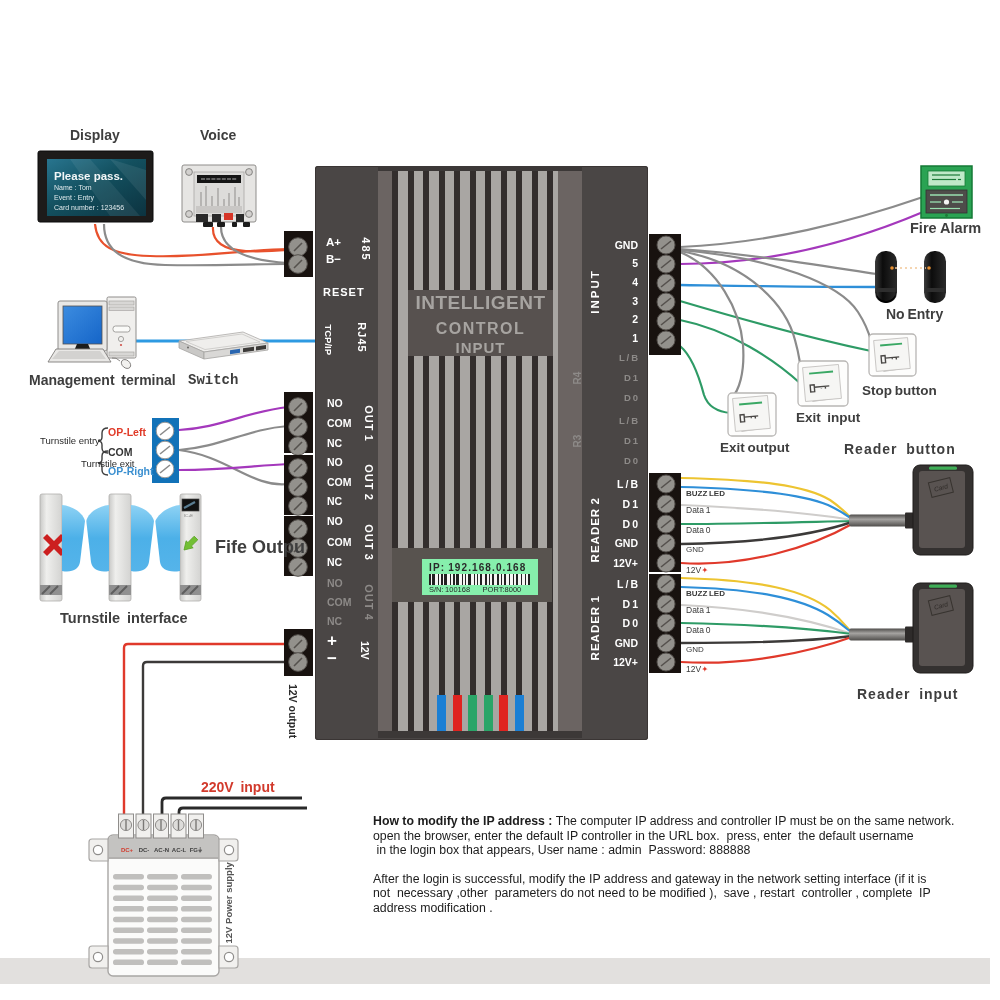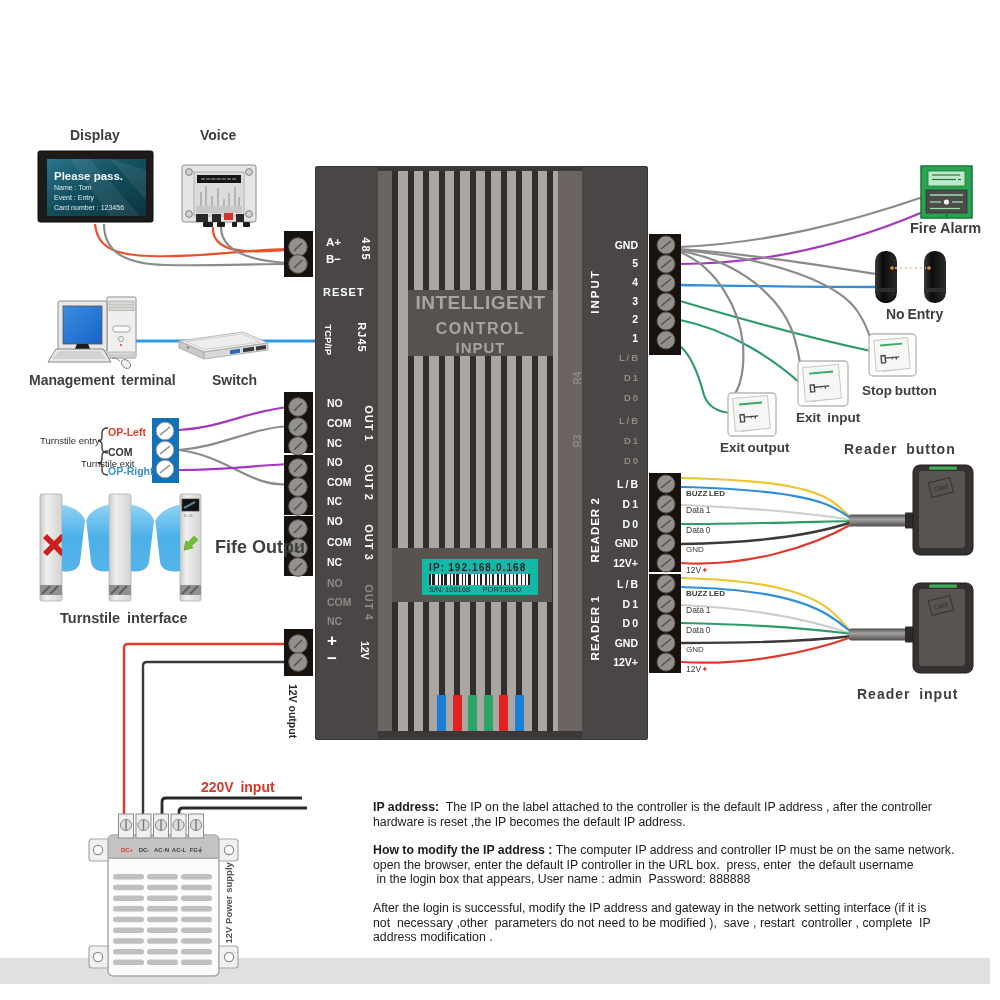--- a/index.html
+++ b/index.html
@@ -516,21 +516,21 @@
         </g>
       </g>
 </svg>
 
 <div class="lbl" style="left:70px;top:127px;font-size:14px;">Display</div>
 
 <div class="lbl" style="left:200px;top:127px;font-size:14px;">Voice</div>
 
 <div class="lbl" style="left:29px;top:372px;font-size:14px;">Management  terminal</div>
 
-<div class="lbl" style="left:212px;top:372px;font-size:14px;">Switch</div>
+<div class="lbl" style="left:188px;top:372px;font-size:14px;font-family:Liberation Mono, monospace;">Switch</div>
 
 <div class="lbl" style="left:40px;top:435px;font-size:9.5px;font-weight:normal;color:#2b2b2b;">Turnstile entry</div>
 
 <div class="lbl" style="left:46px;top:458px;font-size:9.5px;font-weight:normal;color:#2b2b2b;margin-left:35px;">Turnstile exit</div>
 
 <div class="lbl" style="left:108px;top:426px;font-size:10.5px;color:#e03a28;text-align:center;">OP-Left</div>
 
 <div class="lbl" style="left:108px;top:446px;font-size:10.5px;color:#333;">COM</div>
 
 <div class="lbl" style="left:108px;top:465px;font-size:10.5px;color:#3a8fd0;">OP-Right</div>
@@ -633,21 +633,21 @@
 <div class="bl" style="left:598px;top:579px;font-size:10.5px;width:40px;text-align:right;">L / B</div>
 <div class="bl" style="left:598px;top:599px;font-size:10.5px;width:40px;text-align:right;">D 1</div>
 <div class="bl" style="left:598px;top:618px;font-size:10.5px;width:40px;text-align:right;">D 0</div>
 <div class="bl" style="left:598px;top:638px;font-size:10.5px;width:40px;text-align:right;">GND</div>
 <div class="bl" style="left:598px;top:657px;font-size:10.5px;width:40px;text-align:right;">12V+</div>
 
 <div class="bl rotc" style="left:556px;top:622px;width:80px;font-size:11.5px;text-align:center;letter-spacing:1px;">READER 1</div>
 
 <div style="position:absolute;left:392px;top:548px;width:160px;height:54px;background:#58534f;"></div>
 
-<div style="position:absolute;left:422px;top:559px;width:116px;height:36px;background:#14b8a6;">
+<div style="position:absolute;left:422px;top:559px;width:116px;height:36px;background:#86efac;">
 <div style="font-size:10px;font-weight:bold;color:#2a2a2a;margin:3px 0 0 7px;letter-spacing:1.1px;">IP: 192.168.0.168</div>
 <div style="position:absolute;left:7px;top:14.5px;width:101px;height:11px;background:repeating-linear-gradient(90deg,#222 0 1.5px,#f6f6f4 1.5px 3px,#222 3px 5.5px,#f6f6f4 5.5px 8.5px,#222 8.5px 9.5px,#f6f6f4 9.5px 12px);"></div>
 <div style="position:absolute;left:7px;top:26px;font-size:7.5px;color:#2a2a2a;">S/N: 100168&nbsp;&nbsp;&nbsp;&nbsp;&nbsp;&nbsp;PORT:8000</div>
 </div>
 
 <div style="position:absolute;left:686px;top:489px;font-size:8px;font-weight:bold;color:#3a3a3a;">BUZZ LED</div>
 
 <div style="position:absolute;left:686px;top:505px;font-size:8.5px;color:#3a3a3a;">Data 1</div>
 
 <div style="position:absolute;left:686px;top:525px;font-size:8.5px;color:#3a3a3a;">Data 0</div>
@@ -660,22 +660,20 @@
 
 <div style="position:absolute;left:686px;top:605px;font-size:8.5px;color:#3a3a3a;">Data 1</div>
 
 <div style="position:absolute;left:686px;top:625px;font-size:8.5px;color:#3a3a3a;">Data 0</div>
 
 <div style="position:absolute;left:686px;top:645px;font-size:8px;color:#3a3a3a;">GND</div>
 
 <div style="position:absolute;left:686px;top:664px;font-size:8.5px;color:#3a3a3a;">12V<span style="color:#e0392b;">✦</span></div>
 
 <div style="position:absolute;left:373px;top:800px;width:620px;font-size:12.3px;color:#1c1c1c;line-height:14.6px;white-space:nowrap;">
-<div><b>IP address:</b>&nbsp; The IP on the label attached to the controller is the default IP address , after the controller<br>
-hardware is reset ,the IP becomes the default IP address.</div>
 <div style="margin-top:14px;"><b>How to modify the IP address :</b> The computer IP address and controller IP must be on the same network.<br>
 open the browser, enter the default IP controller in the URL box.&nbsp; press, enter&nbsp; the default username<br>
 &nbsp;in the login box that appears, User name : admin&nbsp; Password: 888888</div>
 <div style="margin-top:14px;">After the login is successful, modify the IP address and gateway in the network setting interface (if it is<br>
 not&nbsp; necessary ,other&nbsp; parameters do not need to be modified ),&nbsp; save , restart&nbsp; controller , complete&nbsp; IP<br>
 address modification .</div>
 </div>
 </div>
 
 </body></html>

